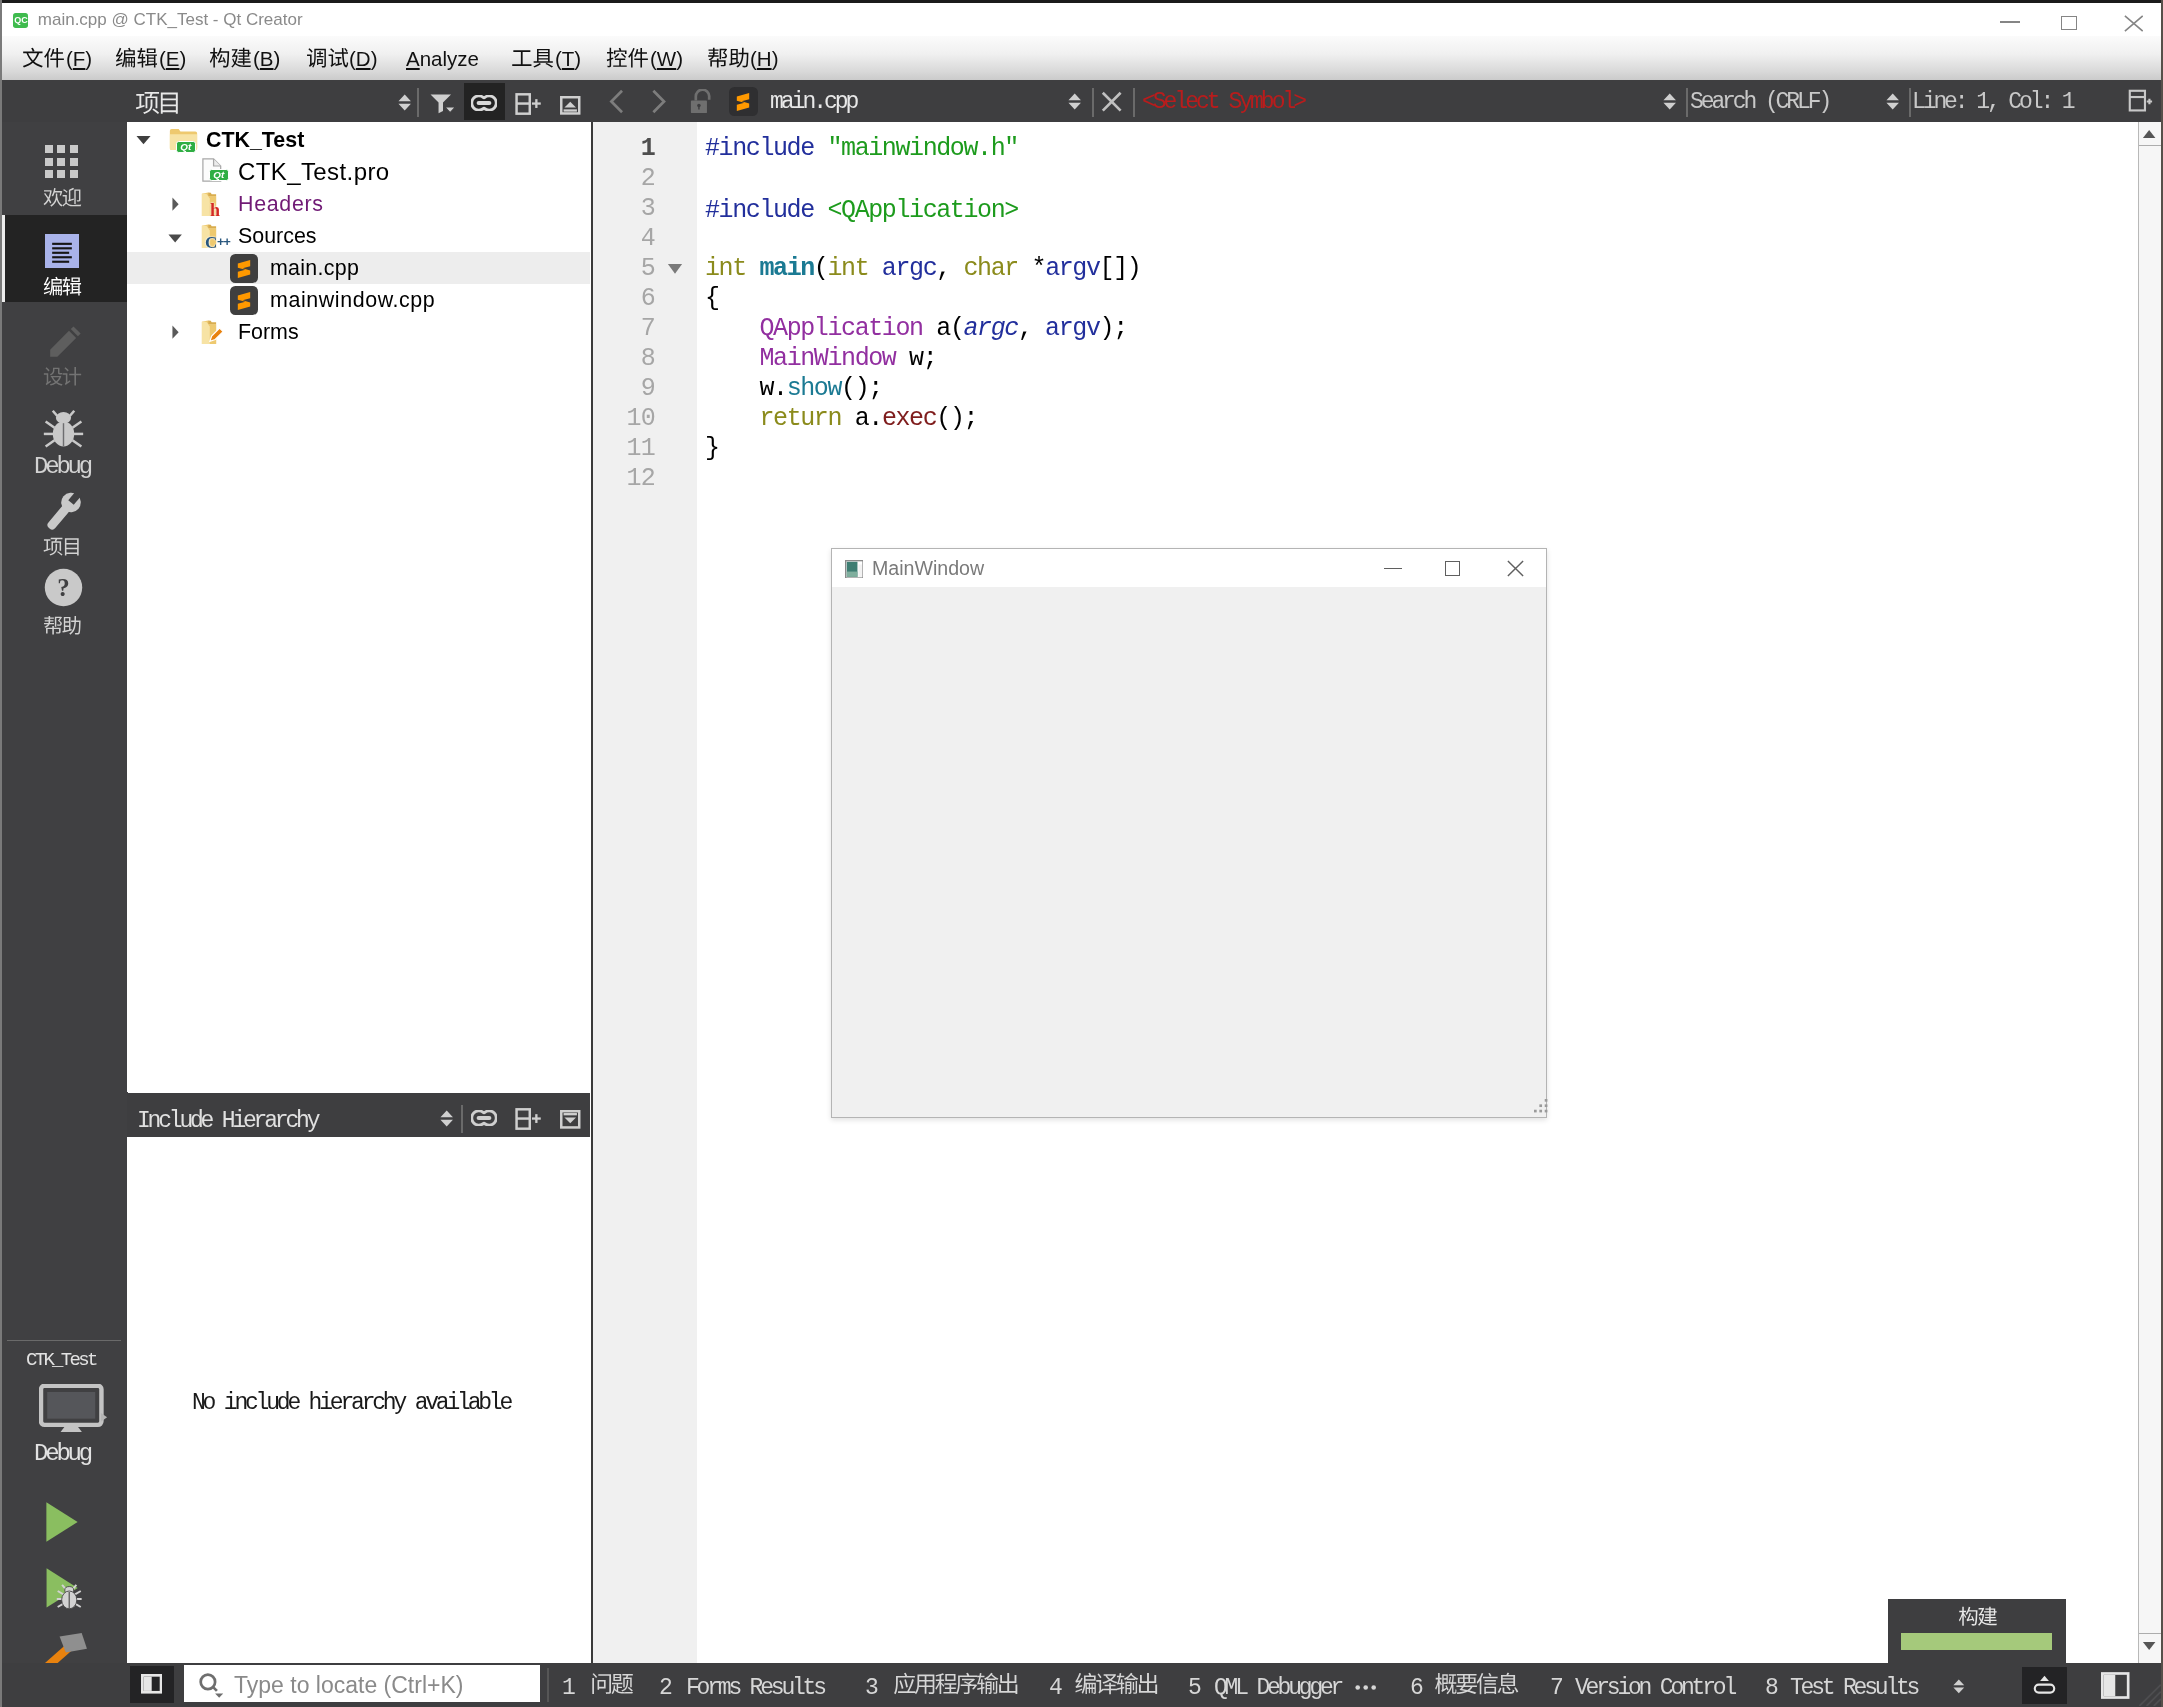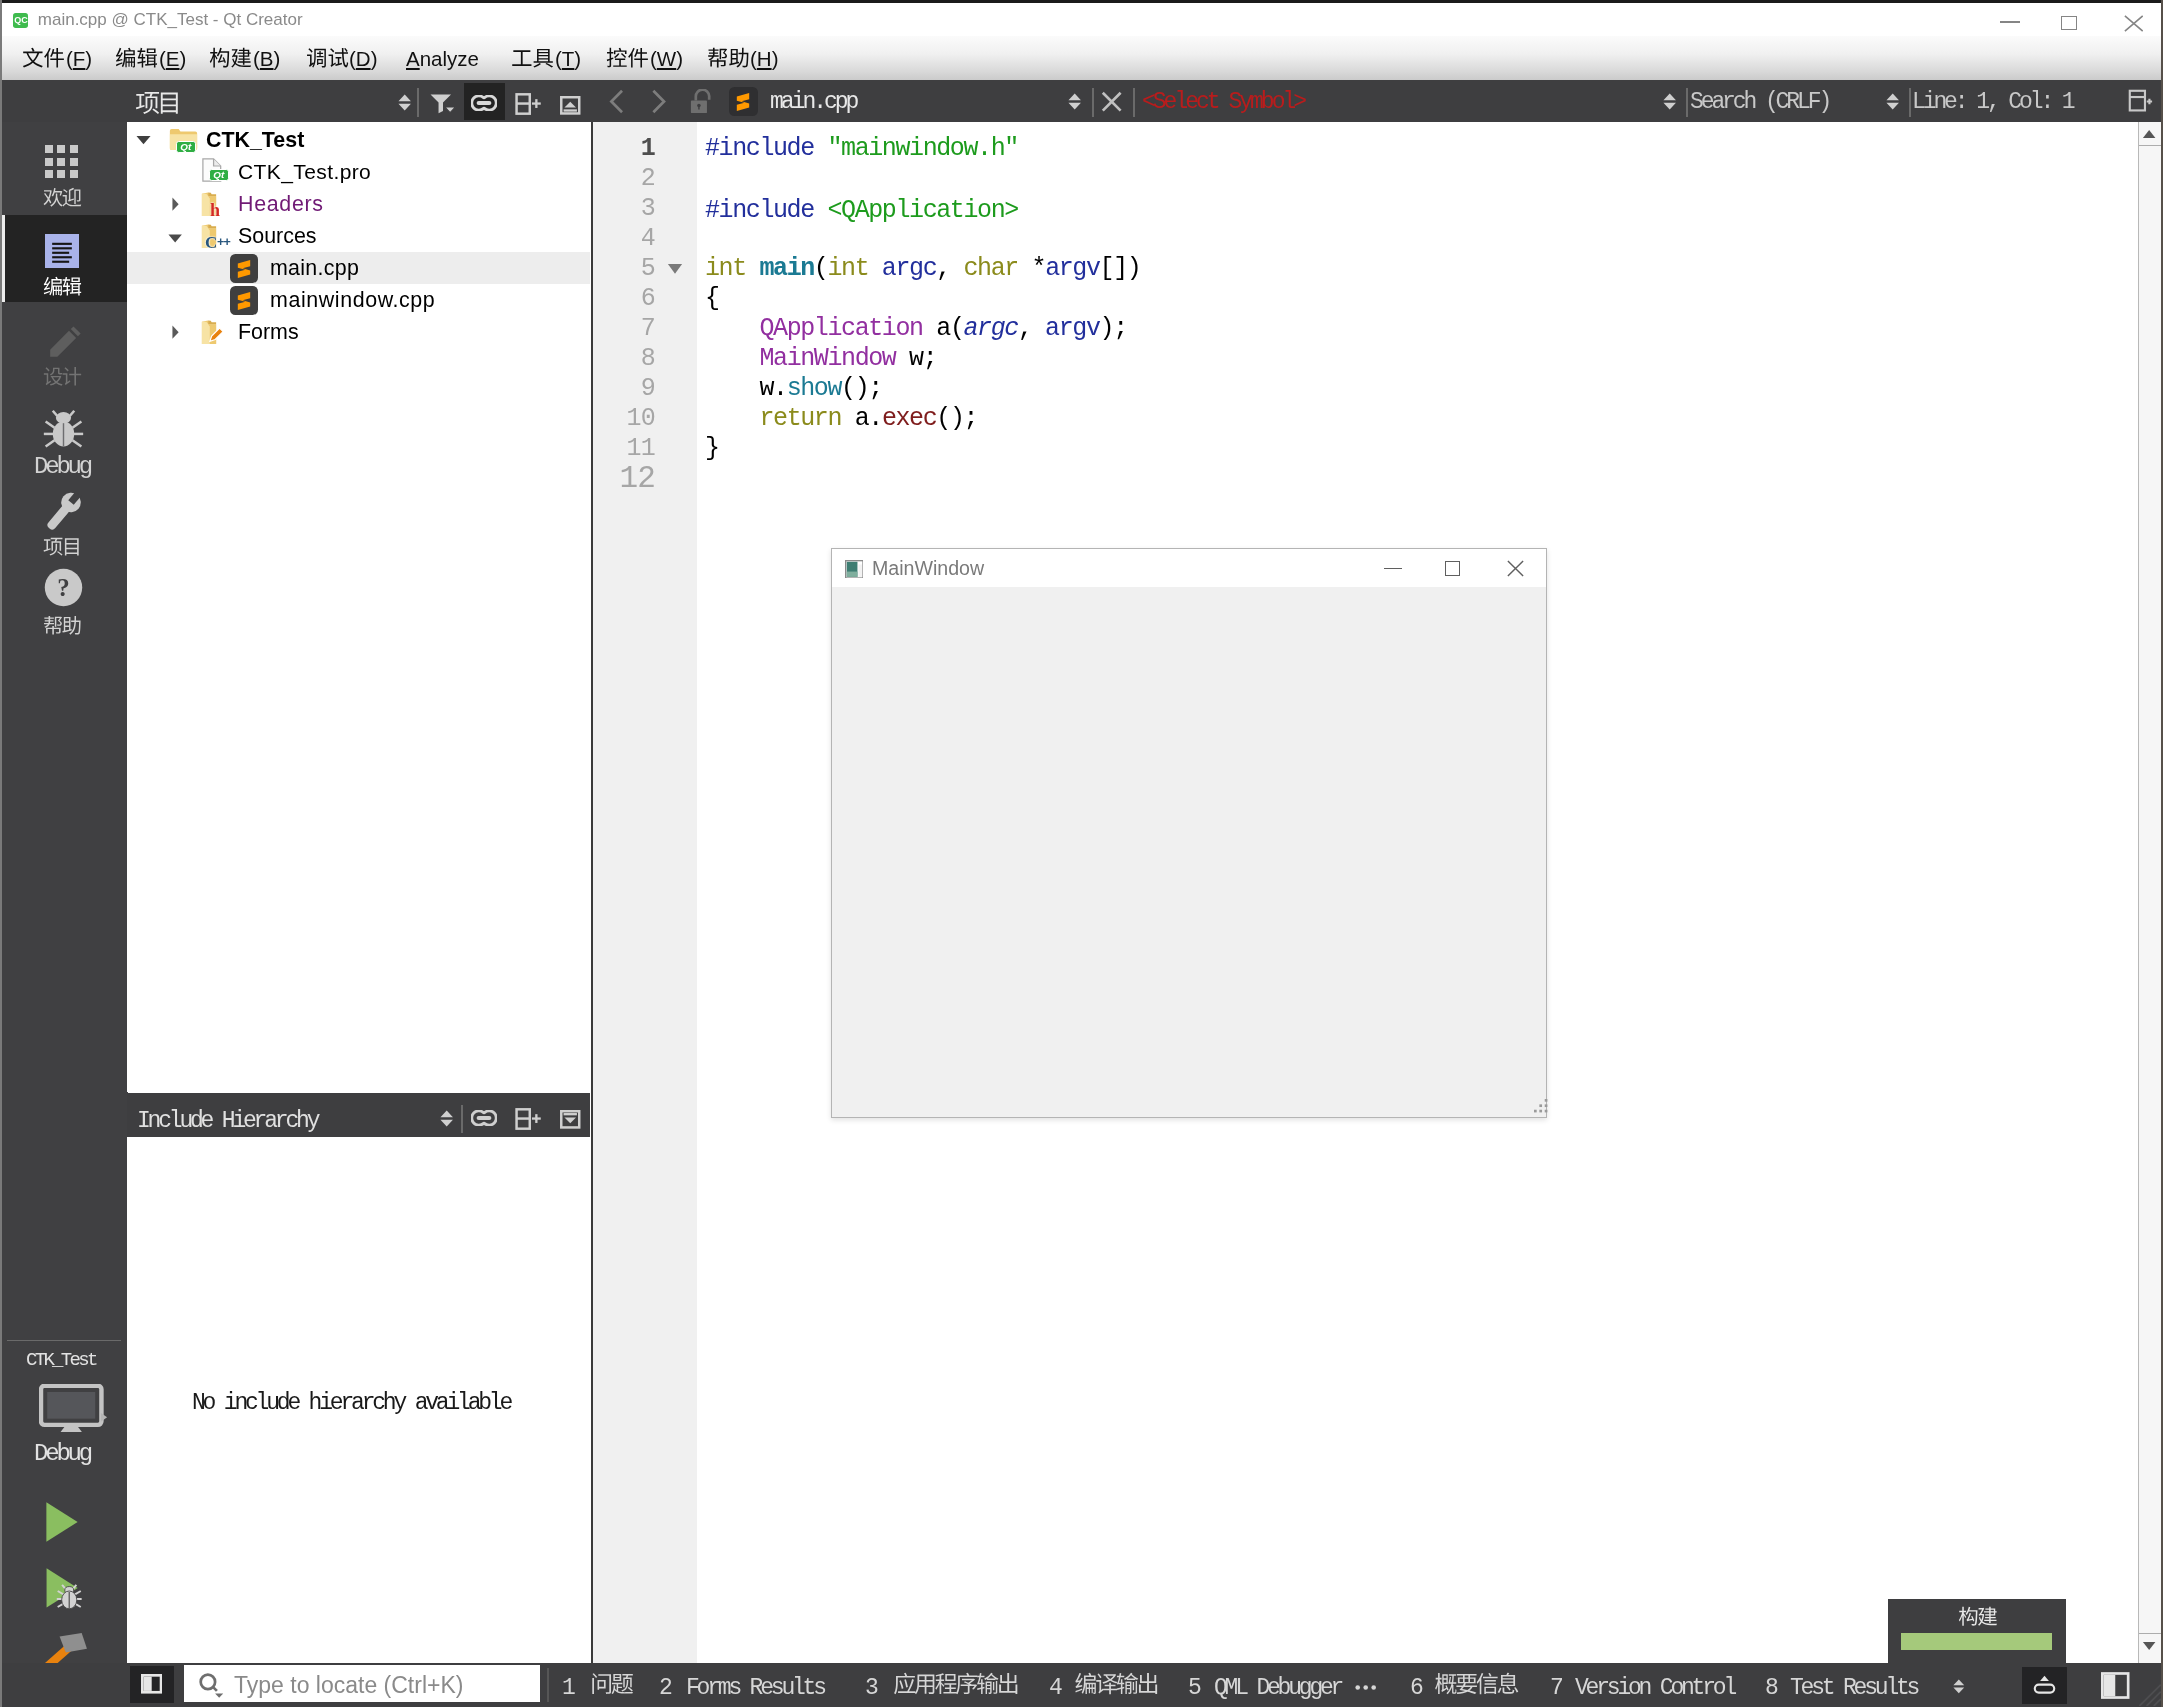--- a/index.html
+++ b/index.html
@@ -291,21 +291,21 @@
 <path d="M1 3 a2 2 0 0 1 2 -2 L11 1 L13 4 L30 4 a2 2 0 0 1 2 2 L32 23 a2 2 0 0 1 -2 2 L3 25 a2 2 0 0 1 -2 -2 Z" fill="#eec96f"></path>
 <path d="M1 7 L32 7 L32 23 a2 2 0 0 1 -2 2 L3 25 a2 2 0 0 1 -2 -2 Z" fill="#f7e3a5"></path>
 </svg>
 <div class="abs" style="left:176px;top:141px;width:19.6px;height:11.6px;background:#2fae43;border:0.9px solid #fff;border-radius:2.7px;color:#fff;font-weight:bold;font-size:9.8px;text-align:center;line-height:10.7px;font-style:italic">Qt</div>
 <div class="abs" style="left:206px;top:125px;font-size:21.4px;line-height:30px;font-weight:bold;color:#000">CTK_Test</div>
 <svg class="abs" style="left:202px;top:158px" width="19.6" height="24" viewBox="0 0 22 27">
 <path d="M1 1 L13 1 L21 9 L21 26 L1 26 Z" fill="#fcfcfc" stroke="#a8a8a8" stroke-width="1.4"></path>
 <path d="M13 1 L13 9 L21 9" fill="#ececec" stroke="#a8a8a8" stroke-width="1.4"></path>
   </svg>
 <div class="abs" style="left:209px;top:169px;width:19.6px;height:11.6px;background:#2fae43;border:0.9px solid #fff;border-radius:2.7px;color:#fff;font-weight:bold;font-size:9.8px;text-align:center;line-height:10.7px;font-style:italic">Qt</div>
-<div class="abs" style="left:238px;top:157px;font-size:21px;line-height:30px;letter-spacing:0.4px;color:#000">CTK_Test.pro</div>
+<div class="abs" style="left:238px;top:157px;font-size:24px;line-height:30px;letter-spacing:0.4px;color:#000">CTK_Test.pro</div>
 <svg class="abs" style="left:172px;top:197px" width="7.1" height="14.3" viewBox="0 0 8 16">
     <path d="M0.5 0.5 L7.5 8 L0.5 15.5 Z" fill="#5a5a5a"></path>
   </svg>
 <svg class="abs" style="left:201px;top:192px" width="16" height="25" viewBox="0 0 18 28">
     <path d="M1 2 L8 0.5 L8 5 L17 5 L17 27 L1 27 Z" fill="#eec96f"></path>
     <path d="M8 0.5 L8 5 L17 5 L17 2.5 L12 2.5 L11 0.8 Z" fill="#d9ad4e"></path>
     <path d="M1 2 L6 2 L10 7 L10 27 L1 27 Z" fill="#f7e3a5"></path>
     <path d="M10 7 L10 27 L17 27 L17 5 L8 5 Z" fill="#eec96f"></path>
   </svg>
 <div class="abs" style="left:210px;top:200px;font-size:18px;font-weight:bold;color:#d42a22;font-family:'Liberation Serif';text-shadow:0 0 1.8px #fff,0 0 1.8px #fff">h</div>
@@ -379,21 +379,21 @@
 <div class="abs mono" style="left:570px;top:164px;width:85px;text-align:right;font-size:25px;letter-spacing:-0.8px;color:#a6a6a6;line-height:30px">2</div>
 <div class="abs mono" style="left:570px;top:194px;width:85px;text-align:right;font-size:25px;letter-spacing:-0.8px;color:#a6a6a6;line-height:30px">3</div>
 <div class="abs mono" style="left:570px;top:224px;width:85px;text-align:right;font-size:25px;letter-spacing:-0.8px;color:#a6a6a6;line-height:30px">4</div>
 <div class="abs mono" style="left:570px;top:254px;width:85px;text-align:right;font-size:25px;letter-spacing:-0.8px;color:#a6a6a6;line-height:30px">5</div>
 <div class="abs mono" style="left:570px;top:284px;width:85px;text-align:right;font-size:25px;letter-spacing:-0.8px;color:#a6a6a6;line-height:30px">6</div>
 <div class="abs mono" style="left:570px;top:314px;width:85px;text-align:right;font-size:25px;letter-spacing:-0.8px;color:#a6a6a6;line-height:30px">7</div>
 <div class="abs mono" style="left:570px;top:344px;width:85px;text-align:right;font-size:25px;letter-spacing:-0.8px;color:#a6a6a6;line-height:30px">8</div>
 <div class="abs mono" style="left:570px;top:374px;width:85px;text-align:right;font-size:25px;letter-spacing:-0.8px;color:#a6a6a6;line-height:30px">9</div>
 <div class="abs mono" style="left:570px;top:404px;width:85px;text-align:right;font-size:25px;letter-spacing:-0.8px;color:#a6a6a6;line-height:30px">10</div>
 <div class="abs mono" style="left:570px;top:434px;width:85px;text-align:right;font-size:25px;letter-spacing:-0.8px;color:#a6a6a6;line-height:30px">11</div>
-<div class="abs mono" style="left:570px;top:464px;width:85px;text-align:right;font-size:31px;letter-spacing:-0.8px;color:#a6a6a6;line-height:30px">12</div>
+<div class="abs mono" style="left:570px;top:464px;width:85px;text-align:right;font-size:25px;letter-spacing:-0.8px;color:#a6a6a6;line-height:30px">12</div>
 <svg class="abs" style="left:667px;top:263px" width="16" height="11.6" viewBox="0 0 18 13">
     <path d="M1 1 L17 1 L9 12 Z" fill="#7a7a7a"></path>
   </svg>
 <div class="abs mono" style="left:705px;top:134px;font-size:25px;letter-spacing:-1.4px;line-height:30px;white-space:pre"><span style="color:#222f9c">#include</span><span style="color:#000">&nbsp;</span><span style="color:#1d9b1d">"mainwindow.h"</span></div>
 <div class="abs mono" style="left:705px;top:196px;font-size:25px;letter-spacing:-1.4px;line-height:30px;white-space:pre"><span style="color:#222f9c">#include</span><span style="color:#000">&nbsp;</span><span style="color:#1d9b1d">&lt;QApplication&gt;</span></div>
 <div class="abs mono" style="left:705px;top:254px;font-size:25px;letter-spacing:-1.4px;line-height:30px;white-space:pre"><span style="color:#8b8b1c">int</span><span style="color:#000">&nbsp;</span><span style="color:#1b7a93;font-weight:bold">main</span><span style="color:#000">(</span><span style="color:#8b8b1c">int</span><span style="color:#222f9c">&nbsp;argc</span><span style="color:#000">,</span><span style="color:#000">&nbsp;</span><span style="color:#8b8b1c">char</span><span style="color:#000">&nbsp;</span><span style="color:#000">*</span><span style="color:#222f9c">argv</span><span style="color:#000">[])</span></div>
 <div class="abs mono" style="left:705px;top:284px;font-size:25px;letter-spacing:-1.4px;line-height:30px;white-space:pre"><span style="color:#000">{</span></div>
 <div class="abs mono" style="left:705px;top:314px;font-size:25px;letter-spacing:-1.4px;line-height:30px;white-space:pre"><span style="color:#000">&nbsp;&nbsp;&nbsp;&nbsp;</span><span style="color:#922fa0">QApplication</span><span style="color:#000">&nbsp;a</span><span style="color:#000">(</span><span style="color:#222f9c;font-style:italic">argc</span><span style="color:#000">,</span><span style="color:#222f9c">&nbsp;argv</span><span style="color:#000">);</span></div>
 <div class="abs mono" style="left:705px;top:344px;font-size:25px;letter-spacing:-1.4px;line-height:30px;white-space:pre"><span style="color:#000">&nbsp;&nbsp;&nbsp;&nbsp;</span><span style="color:#922fa0">MainWindow</span><span style="color:#000">&nbsp;w</span><span style="color:#000">;</span></div>
 <div class="abs mono" style="left:705px;top:374px;font-size:25px;letter-spacing:-1.4px;line-height:30px;white-space:pre"><span style="color:#000">&nbsp;&nbsp;&nbsp;&nbsp;</span><span style="color:#000">w</span><span style="color:#000">.</span><span style="color:#1b7a93">show</span><span style="color:#000">();</span></div>

